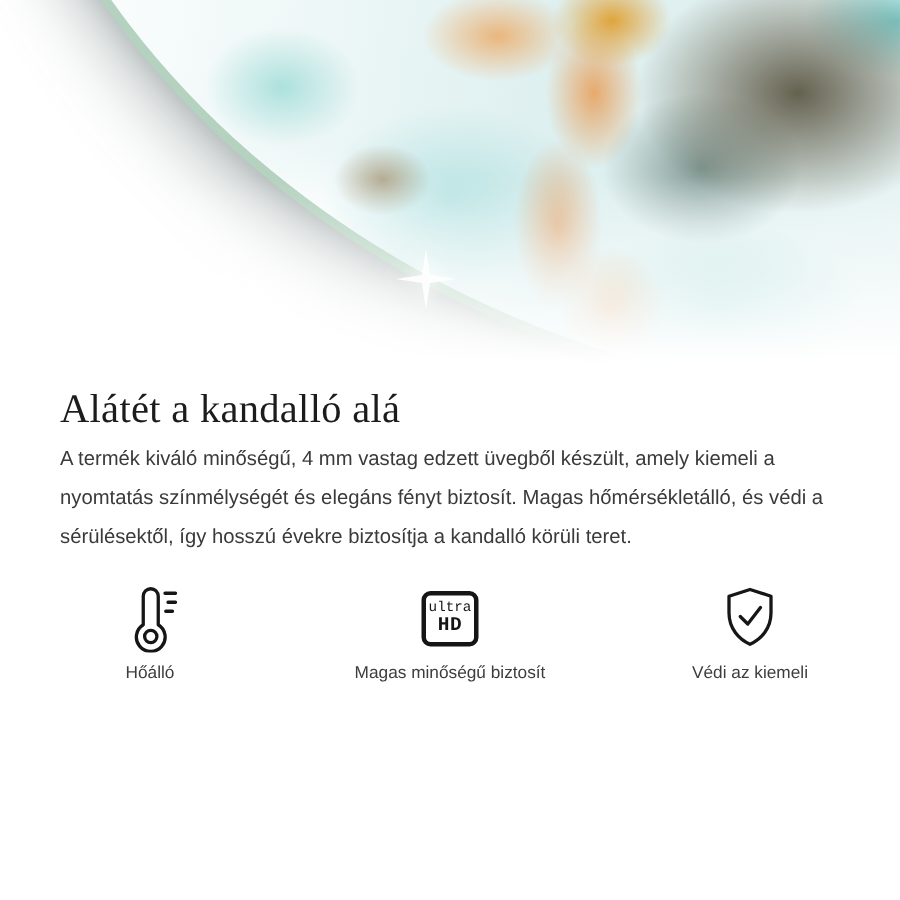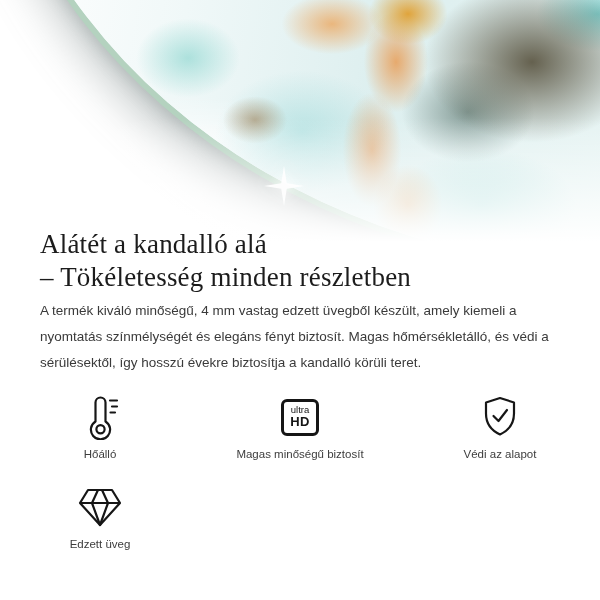--- a/index.html
+++ b/index.html
@@ -77,20 +77,21 @@
     z-index: 5;
     padding: 228px 40px 0 40px;
   }
   h1 {
     font-family: "Liberation Serif", serif;
     font-weight: 400;
     font-size: 27px;
     line-height: 33px;
     color: #1c1c1c;
     letter-spacing: 0.2px;
+    margin-top: 28px;
   }
   h1 span { display: block; }
   .description {
     margin-top: 4px;
     width: 512px;
     font-size: 13.5px;
     line-height: 26px;
     color: #3a3a3a;
   }
 
@@ -106,20 +107,21 @@
   .feature {
     display: flex;
     flex-direction: column;
     align-items: center;
   }
   .icon-box {
     height: 50px;
     display: flex;
     align-items: center;
     justify-content: flex-end;
+    font-family: Liberation Mono, monospace;
   }
   .feature-label {
     margin-top: 6px;
     font-size: 11.5px;
     color: #3d3d3d;
   }
   svg.icon { stroke: #161616; fill: none; stroke-width: 2.2; }
 
   
   .uhd-badge {
@@ -144,21 +146,20 @@
   </div>
   <svg class="sparkle" viewBox="0 0 40 40">
     <path d="M20 1 L22.6 17.4 39 20 22.6 22.6 20 39 17.4 22.6 1 20 17.4 17.4 Z" fill="#ffffff"></path>
   </svg>
   <div class="hero-fade"></div>
 </div>
 
 <div class="main">
   <h1>
     <span>Alátét a kandalló alá</span>
-    <span>– Tökéletesség minden részletben</span>
   </h1>
   <p class="description">A termék kiváló minőségű, 4 mm vastag edzett üvegből készült, amely kiemeli a nyomtatás színmélységét és elegáns fényt biztosít. Magas hőmérsékletálló, és védi a sérülésektől, így hosszú évekre biztosítja a kandalló körüli teret.</p>
 </div>
 
 <div class="features">
 
   <div class="feature">
     <div class="icon-box">
       <svg class="icon" width="38" height="46" viewBox="0 0 38 46">
         <path d="M14.5 27.5 V8.5 a5 5 0 0 1 10 0 V27.5 a9.6 9.6 0 1 1 -10 0 Z" stroke-linejoin="round"></path>
@@ -179,28 +180,19 @@
     <div class="feature-label">Magas minőségű biztosít</div>
   </div>
 
   <div class="feature">
     <div class="icon-box">
       <svg class="icon" width="40" height="44" viewBox="0 0 40 44">
         <path d="M20 3 L34 7.5 V18.5 c0 10.5 -6.5 17.5 -14 21 C12.5 36 6 29 6 18.5 V7.5 Z" stroke-linejoin="round"></path>
         <path d="M13.5 21 l5 5 L27 15" stroke-linecap="round" stroke-linejoin="round"></path>
       </svg>
     </div>
-    <div class="feature-label">Védi az alapot</div>
+    <div class="feature-label">Védi az kiemeli</div>
   </div>
 
-  <div class="feature">
-    <div class="icon-box">
-      <svg class="icon" width="48" height="44" viewBox="0 0 48 44">
-        <path d="M12 5 h24 l8 13 -20 22 L4 18 Z" stroke-linejoin="round"></path>
-        <path d="M4 18 h40 M22 5 l-6 13 8 22 8 -22 -6 -13" stroke-linejoin="round"></path>
-      </svg>
-    </div>
-    <div class="feature-label">Edzett üveg</div>
-  </div>
 
 
 
 </div>
 
 </body></html>

